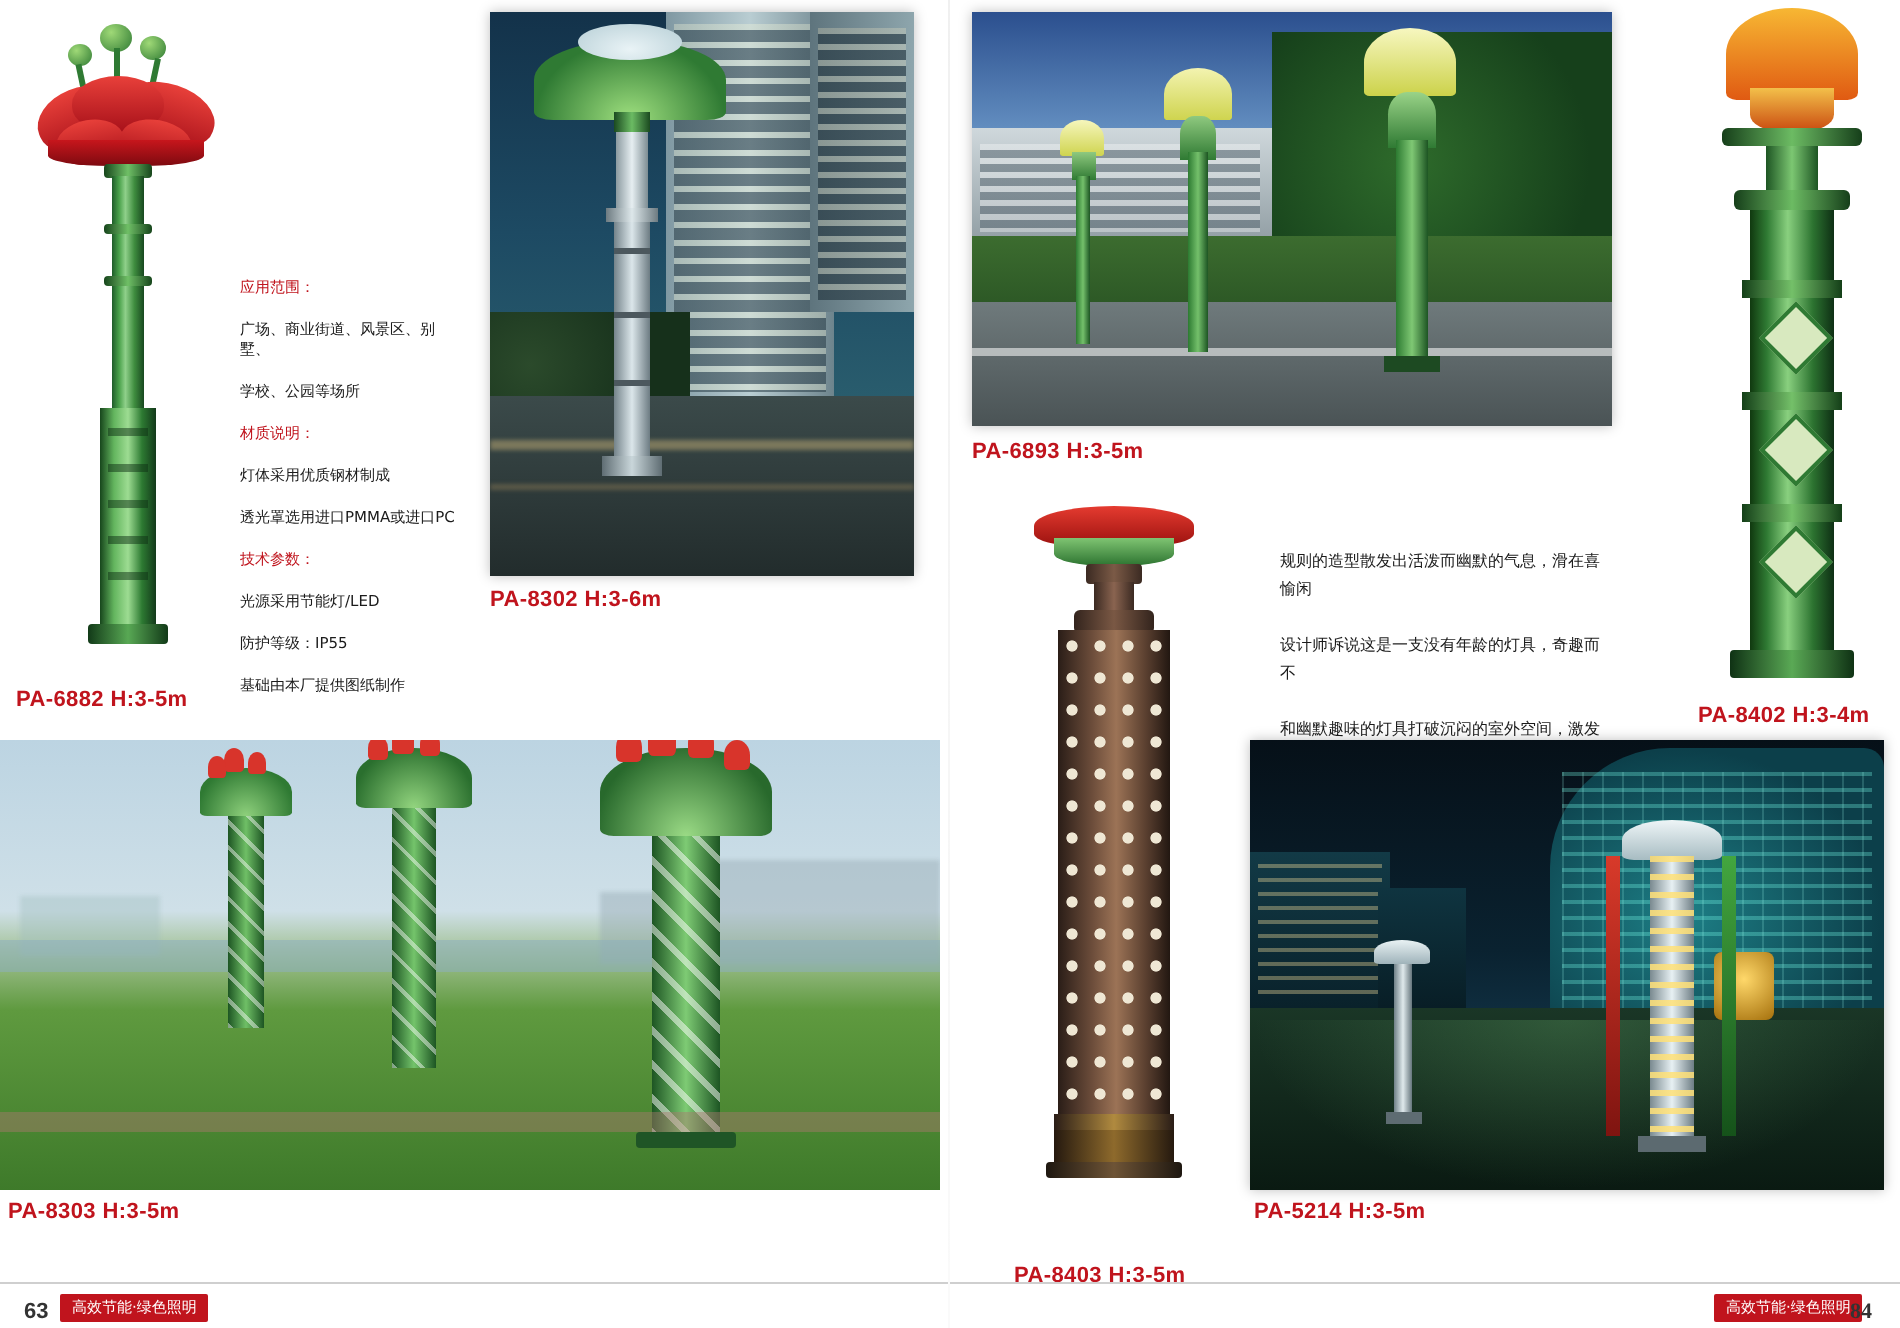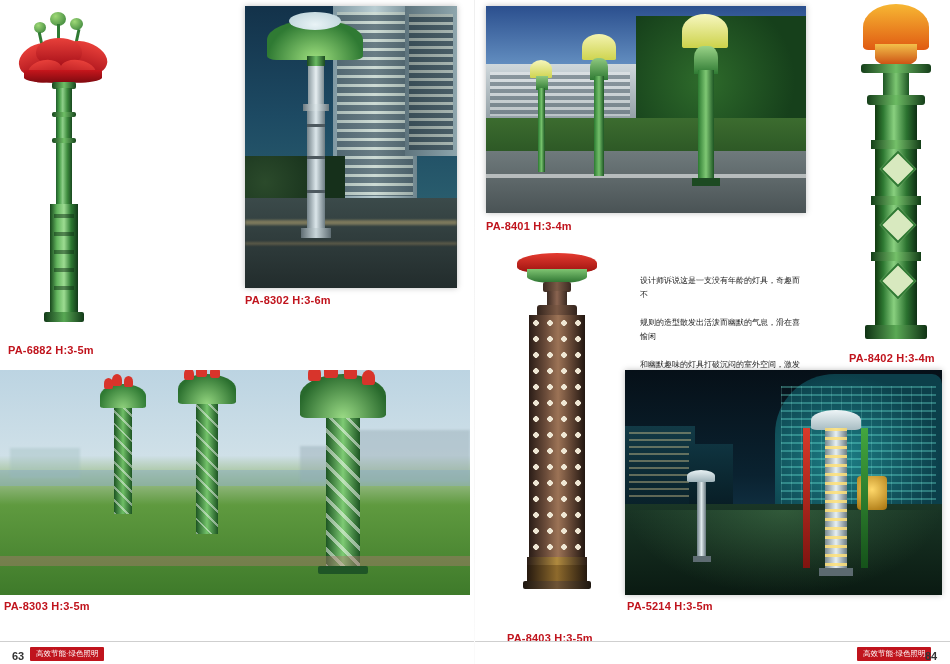--- a/index.html
+++ b/index.html
@@ -162,20 +162,32 @@
     <div class="abs" style="left:46px;top:224px;width:20px;height:4px;background:#0e2f14;opacity:.5;"></div>
     <div class="abs" style="left:46px;top:242px;width:20px;height:4px;background:#0e2f14;opacity:.5;"></div>
     <div class="abs" style="left:46px;top:260px;width:20px;height:4px;background:#0e2f14;opacity:.5;"></div>
     <div class="abs" style="left:46px;top:278px;width:20px;height:4px;background:#0e2f14;opacity:.5;"></div>
 
     <div class="abs" style="left:36px;top:304px;width:40px;height:10px;background:linear-gradient(to right,#123a18,#58a854,#123a18);border-radius:2px;"></div>
   </div>
 
   <div class="cap" style="left:8px;top:344px;">PA-6882 H:3-5m</div>
 
+  <div class="cnblock" style="left:120px;top:128px;width:110px;">
+    <div class="cn-red">应用范围：</div>
+    <div class="cn-dark">广场、商业街道、风景区、别墅、</div>
+    <div class="cn-dark">学校、公园等场所</div>
+    <div class="cn-red">材质说明：</div>
+    <div class="cn-dark">灯体采用优质钢材制成</div>
+    <div class="cn-dark">透光罩选用进口PMMA或进口PC</div>
+    <div class="cn-red">技术参数：</div>
+    <div class="cn-dark">光源采用节能灯/LED</div>
+    <div class="cn-dark">防护等级：IP55</div>
+    <div class="cn-dark">基础由本厂提供图纸制作</div>
+  </div>
 
   <div class="photo shadow-soft" id="ph8302">
 
     <div class="abs" style="left:0;top:0;width:212px;height:200px;background:linear-gradient(to bottom,#13324a,#1d4a63 55%,#2a5e6e 100%);"></div>
 
     <div class="abs" style="left:88px;top:0;width:84px;height:196px;background:linear-gradient(to right,#7f98a2,#b9cdd2,#6d848d);"></div>
     <div class="abs" style="left:92px;top:6px;width:76px;height:184px;background:repeating-linear-gradient(to bottom,rgba(255,255,220,0.30) 0px,rgba(255,255,220,0.30) 3px,rgba(40,60,70,0.55) 3px,rgba(40,60,70,0.55) 9px);"></div>
     <div class="abs" style="left:160px;top:0;width:52px;height:150px;background:linear-gradient(to right,#5e747d,#8ea6ad);"></div>
     <div class="abs" style="left:164px;top:8px;width:44px;height:136px;background:repeating-linear-gradient(to bottom,rgba(255,240,200,0.25) 0px,rgba(255,240,200,0.25) 3px,rgba(30,48,58,0.6) 3px,rgba(30,48,58,0.6) 8px);"></div>
 
@@ -213,25 +225,25 @@
 
     <div class="abs" style="left:44px;top:54px;width:22px;height:18px;background:linear-gradient(to bottom,#f6f6bc,#cfd44f);border-radius:50% 50% 6% 6%;"></div>
     <div class="abs" style="left:50px;top:70px;width:12px;height:14px;background:linear-gradient(to bottom,#8fc97f,#2f7a33);"></div>
     <div class="abs" style="left:52px;top:82px;width:7px;height:84px;background:linear-gradient(to right,#2c7a31,#74c06b,#1d5523);"></div>
 
     <div class="abs" style="left:196px;top:8px;width:46px;height:34px;background:linear-gradient(to bottom,#f7f7c0,#ccd24a);border-radius:50% 50% 6% 6%;"></div>
     <div class="abs" style="left:208px;top:40px;width:24px;height:28px;background:linear-gradient(to bottom,#9ad388,#2f7a33);border-radius:40% 40% 0 0;"></div>
     <div class="abs" style="left:212px;top:64px;width:16px;height:112px;background:linear-gradient(to right,#2c7a31,#7fc874,#1d5523);"></div>
     <div class="abs" style="left:206px;top:172px;width:28px;height:8px;background:#1d4a22;"></div>
   </div>
-  <div class="cap" style="left:486px;top:220px;">PA-8401 H:3-4m</div>
+  <div class="cap" style="left:486px;top:220px;">PA-6893 H:3-5m</div>
 
   <div class="cnblock cn-dark" style="left:640px;top:260px;width:160px;line-height:14px;font-size:8px;">
+    <div>规则的造型散发出活泼而幽默的气息，滑在喜愉闲</div>
     <div>设计师诉说这是一支没有年龄的灯具，奇趣而不</div>
-    <div>规则的造型散发出活泼而幽默的气息，滑在喜愉闲</div>
     <div>和幽默趣味的灯具打破沉闷的室外空间，激发出人</div>
     <div>们对生活的美好感受。</div>
   </div>
 
   <div class="abs" id="ill8402">
     <div class="abs" style="left:18px;top:4px;width:66px;height:46px;background:linear-gradient(to bottom,#f7b733,#e05a12);border-radius:50% 50% 8% 8%;"></div>
     <div class="abs" style="left:30px;top:44px;width:42px;height:22px;background:linear-gradient(to bottom,#f3c04a,#c9490f);border-radius:0 0 40% 40%;"></div>
     <div class="abs" style="left:16px;top:64px;width:70px;height:9px;background:linear-gradient(to right,#163f1a,#6cbb63,#163f1a);border-radius:3px;"></div>
     <div class="abs" style="left:38px;top:73px;width:26px;height:22px;background:linear-gradient(to right,#1d5523,#7cc772,#1d5523);"></div>
     <div class="abs" style="left:22px;top:95px;width:58px;height:10px;background:linear-gradient(to right,#163f1a,#6cbb63,#163f1a);border-radius:3px;"></div>
@@ -326,15 +338,15 @@
   </div>
   <div class="cap" style="left:627px;top:600px;">PA-5214 H:3-5m</div>
 
   <div class="footbar" style="left:0;width:474px;"></div>
   <div class="footbar" style="left:475px;width:475px;"></div>
 
   <div class="foot-num" style="left:12px;">63</div>
   <div class="foot-tag" style="left:30px;">高效节能·绿色照明</div>
 
   <div class="foot-tag" style="left:857px;">高效节能·绿色照明</div>
-  <div class="foot-num" style="left:925px;">84</div>
+  <div class="foot-num" style="left:925px;font-family:Liberation Serif, serif;">84</div>
 
 </div>
 
 </body></html>

